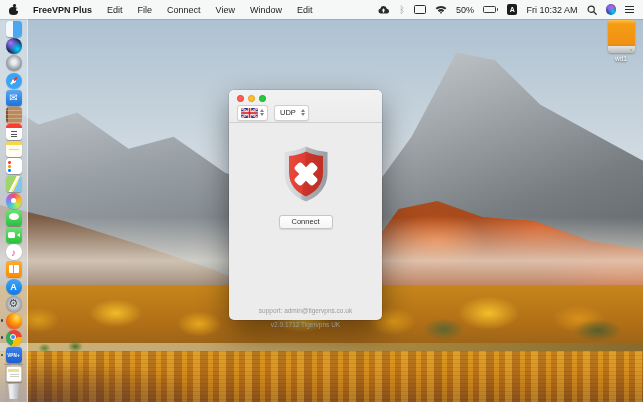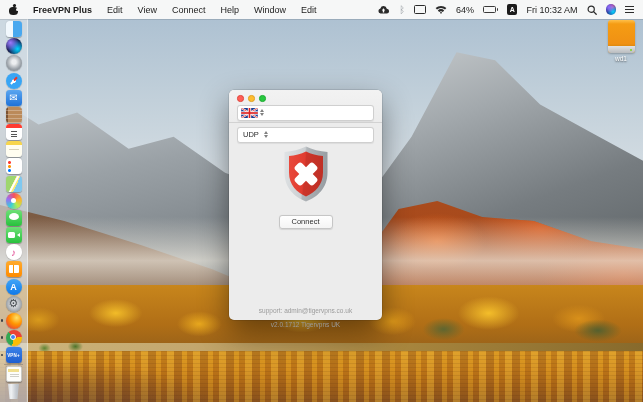--- a/index.html
+++ b/index.html
@@ -166,21 +166,21 @@
   .vpn-window{position:absolute;left:229px;top:90px;width:153px;height:230px;z-index:50;
     background:#ececec;border-radius:5px;
     box-shadow:0 12px 30px rgba(0,0,0,.45),0 0 0 0.5px rgba(0,0,0,.18);}
   .win-header{height:33px;background:linear-gradient(180deg,#f2f2f2,#ececec);
     border-bottom:1px solid #d2d2d2;border-radius:5px 5px 0 0;padding:5px 8px 0;box-sizing:border-box;}
   .lights{display:flex;gap:4.5px;}
   .light{width:6.5px;height:6.5px;border-radius:50%;box-sizing:border-box;}
   .light-close{background:#ff5f57;border:0.5px solid #e0443c;}
   .light-min{background:#febc2f;border:0.5px solid #dfa023;}
   .light-zoom{background:#28c83f;border:0.5px solid #1dab32;}
-  .toolbar{display:flex;gap:6px;margin-top:3px;flex-direction:column;}
+  .toolbar{display:flex;gap:6px;margin-top:3px;}
   .popup{height:14px;background:#fff;border:0.5px solid #cfcfcf;border-radius:3px;
     display:flex;align-items:center;padding:0 3px;box-shadow:0 0.5px 1px rgba(0,0,0,.07);}
   .flag{width:17px;height:10px;display:block;}
   .proto-label{font-size:7.5px;color:#2a2a2a;padding:0 3px 0 2px;}
   .stepper{display:flex;flex-direction:column;align-items:center;margin-left:2px;}
   .tri-up{width:0;height:0;border-left:2.4px solid rgba(0,0,0,0);border-right:2.4px solid rgba(0,0,0,0);
     border-bottom:3px solid #808080;margin-bottom:1.4px;}
   .tri-down{width:0;height:0;border-left:2.4px solid rgba(0,0,0,0);border-right:2.4px solid rgba(0,0,0,0);
     border-top:3px solid #808080;}
   .win-content{position:relative;height:196px;}
@@ -212,41 +212,41 @@
   </div>
 
   <div class="menubar">
     <div class="menus">
       <span class="apple">
           <i></i>
           <b></b>
         </span>
       <span class="app-name">FreeVPN Plus</span>
       <span>Edit</span>
+      <span>File</span>
+      <span>Connect</span>
       <span>View</span>
-      <span>Connect</span>
-      <span>Help</span>
       <span>Window</span>
       <span>Edit</span>
     </div>
     <div class="status">
       <span class="mb-ic">
         <svg width="13" height="9" viewBox="0 0 13 9">
             <path d="M3.6 8.5 A2.6 2.6 0 0 1 3.4 3.4 A3.3 3.3 0 0 1 9.8 3.7 A2.4 2.4 0 0 1 9.6 8.5 Z" fill="#2b2b2b"></path>
             <path d="M6.5 3.2 L8.2 5.4 H7.2 V7.6 H5.8 V5.4 H4.8 Z" fill="#fff"></path>
           </svg>
       </span>
       <span class="mb-ic bt">ᛒ</span>
       <span class="mb-ic disp"></span>
       <span class="mb-ic">
         <svg width="12" height="9" viewBox="0 0 12 9">
             <path d="M0.6 3 A8 8 0 0 1 11.4 3 L10 4.6 A6 6 0 0 0 2 4.6 Z M2.8 5.4 A4.6 4.6 0 0 1 9.2 5.4 L7.8 7 A2.6 2.6 0 0 0 4.2 7 Z M4.9 7.6 A1.6 1.6 0 0 1 7.1 7.6 L6 8.9 Z" fill="#2b2b2b"></path>
           </svg>
       </span>
-      <span class="clock">64%</span>
+      <span class="clock">50%</span>
       <span class="batt">
         <span class="case"><span class="fill"></span></span>
           <span class="nub"></span>
       </span>
       <span class="inputsrc">A</span>
       <span class="clock">Fri 10:32 AM</span>
       <span class="mb-ic">
         <svg width="10" height="10" viewBox="0 0 10 10">
             <circle cx="4.2" cy="4.2" r="3.1" fill="none" stroke="#2b2b2b" stroke-width="1.2"></circle>
             <line x1="6.6" y1="6.6" x2="9.2" y2="9.2" stroke="#2b2b2b" stroke-width="1.3" stroke-linecap="round"></line>

